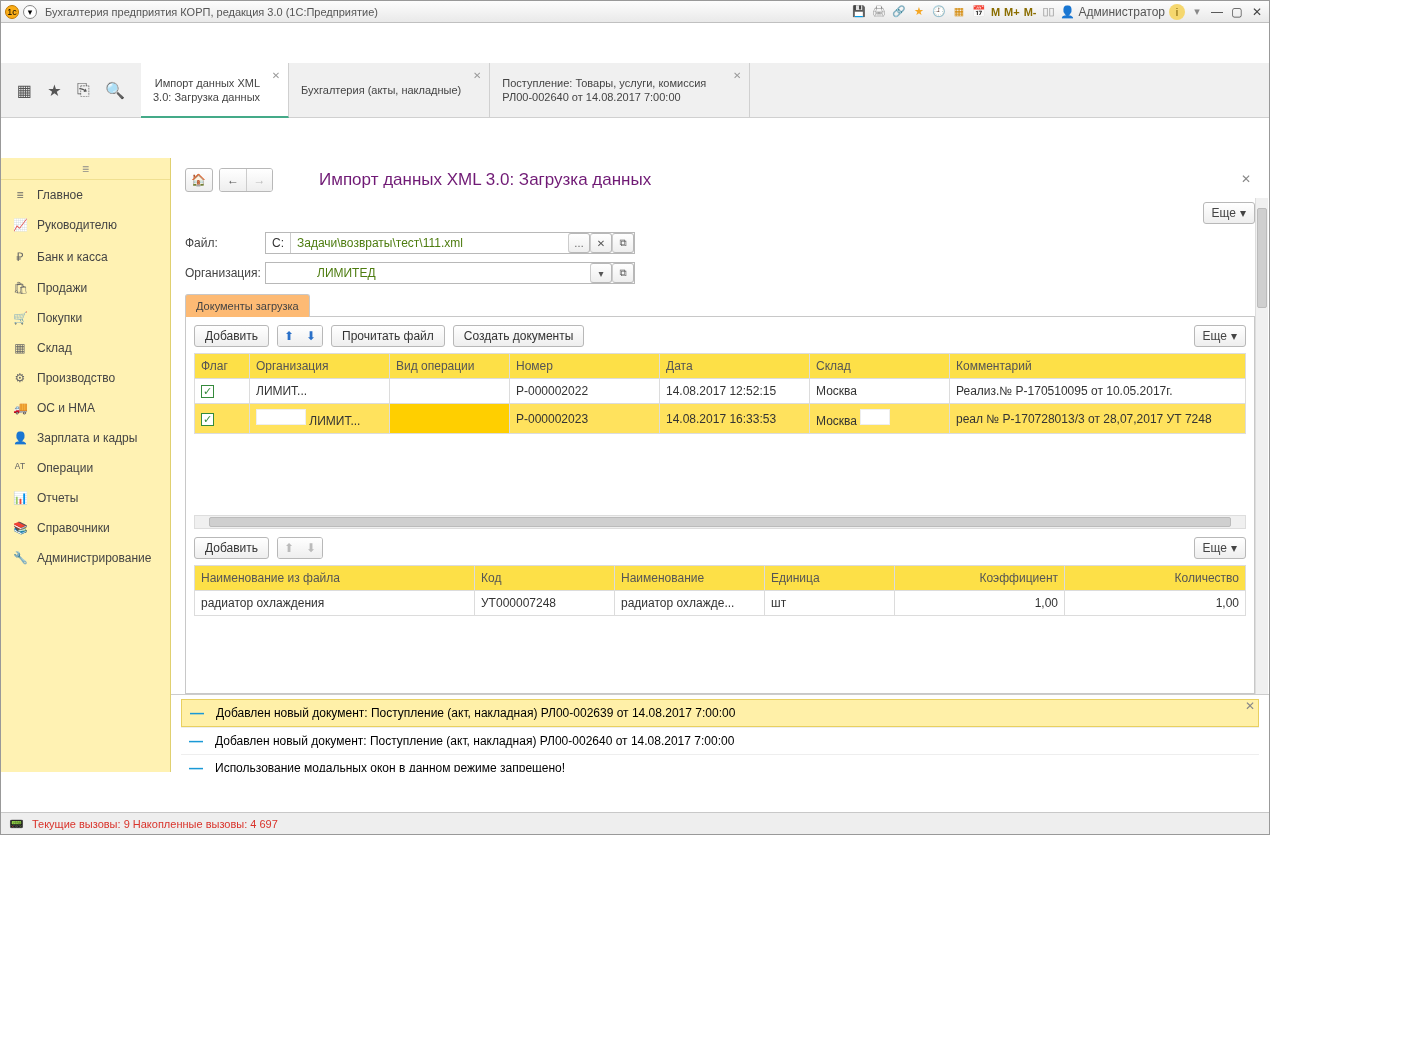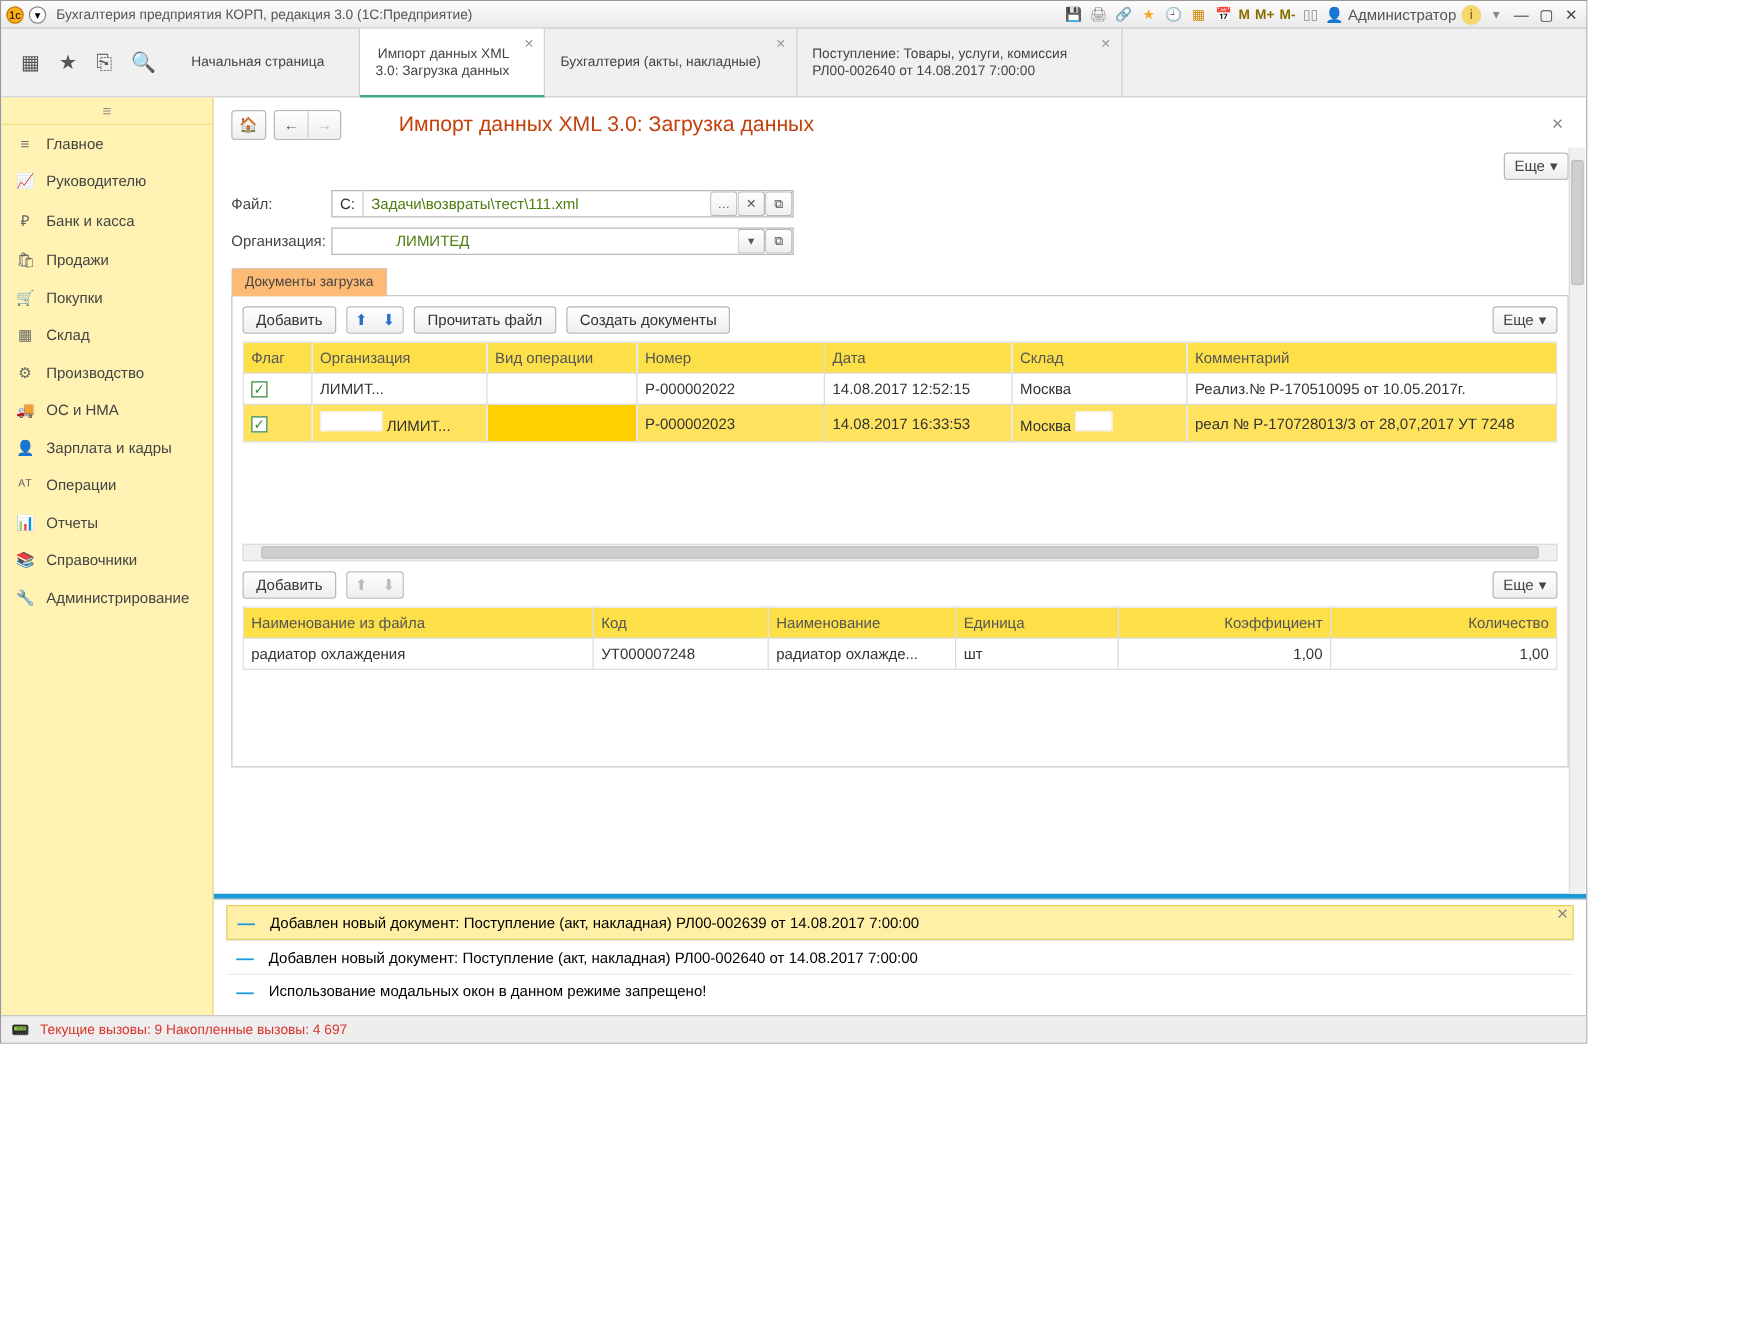--- a/index.html
+++ b/index.html
@@ -1,17 +1,17 @@
 <!DOCTYPE html>
 <html><head>
 <meta charset="utf-8">
 <style>
   * { box-sizing: border-box; margin: 0; padding: 0; font-family: Arial, sans-serif; font-size: 12px; }
   body { background: #fff; width: 1270px; height: 835px; position: relative; }
-  .app { width: 1270px; height: 835px; display: flex; flex-direction: column; border: 1px solid #999; }
+  .app { width: 1270px; height: 835px; display: flex; flex-direction: column; border: 1px solid #999; gap: 40px; }
   
   .titlebar { height: 22px; background: linear-gradient(#fdfdfd,#e9e9e9); display: flex; align-items: center; padding: 0 4px; border-bottom: 1px solid #c0c0c0; }
   .titlebar .circ { width:14px; height:14px; border-radius:50%; margin-right:4px; display:inline-flex; align-items:center; justify-content:center; font-size:9px;}
   .titlebar .circ.y { background:#fbae17; border:1px solid #c07800;}
   .titlebar .circ.d { background:#fff; border:1px solid #888;}
   .titlebar .title { color:#555; margin-left:4px; flex:1; font-size:11px;}
   .titlebar .right { display:flex; align-items:center; gap:4px; }
   .titlebar .ic { width:16px; height:16px; display:inline-flex; align-items:center; justify-content:center; font-size:11px; color:#888;}
   .titlebar .mtxt { font-size:11px; color:#8a6d00; font-weight:bold;}
   .titlebar .user { display:flex; align-items:center; gap:3px; color:#555; font-size:11px;}
@@ -31,21 +31,21 @@
   .mline { width:100%; height:22px; border-bottom:1px solid #f0e090; display:flex; align-items:center; justify-content:center; color:#888;}
   .navitem { display:flex; align-items:center; gap:10px; padding:8px 12px; color:#444; cursor:pointer; font-size:13px;}
   .navitem .nic { width:14px; text-align:center; color:#666;}
   
   .content { flex:1; display:flex; flex-direction:column; background:#fff;}
   .head { padding:10px 14px 6px; display:flex; align-items:center; gap:6px; position:relative;}
   .iconbtn { width:28px; height:24px; border:1px solid #b8b8b8; border-radius:3px; background:linear-gradient(#fff,#eee); display:inline-flex; align-items:center; justify-content:center; cursor:pointer; color:#555; font-size:12px;}
   .navpair { display:flex; border:1px solid #b8b8b8; border-radius:3px; overflow:hidden;}
   .navpair span { width:26px; height:22px; display:inline-flex; align-items:center; justify-content:center; background:linear-gradient(#fff,#eee); color:#555; cursor:pointer;}
   .navpair span + span { border-left:1px solid #ccc;}
-  .htitle { font-size:17px; font-weight:normal; color:#c2410c; margin-left:40px;}
+  .htitle { font-size:17px; font-weight:normal; color:#701a75; margin-left:40px;}
   .head .hx { position:absolute; right:18px; top:14px; color:#888; cursor:pointer;}
   .morebtn { border:1px solid #b8b8b8; border-radius:3px; background:linear-gradient(#fff,#eee); padding:3px 8px; cursor:pointer; display:inline-flex; align-items:center; gap:4px; color:#444;}
   .rowpad { padding:4px 14px; display:flex; }
   .rowpad.right { justify-content:flex-end;}
   
   .form { padding:4px 14px; display:flex; flex-direction:column; gap:8px;}
   .frow { display:flex; align-items:center;}
   .flabel { width:80px; color:#444;}
   .finput { border:1px solid #b8b8b8; height:22px; display:flex; align-items:center; background:#fff;}
   .finput .seg { padding:0 6px; border-right:1px solid #ccc; height:100%; display:flex; align-items:center; color:#333;}
@@ -126,23 +126,20 @@
     </span>
   </div>
 
   <div class="tabsrow">
     <div class="toolicons">
       <span>▦</span>
       <span>★</span>
       <span>⎘</span>
       <span>🔍</span>
     </div>
-    <div class="tab">
-      <span>Начальная страница</span>
-    </div>
     <div class="tab active">
       <span>Импорт данных XML</span>
         <span>3.0: Загрузка данных</span>
       <span class="x">✕</span>
     </div>
     <div class="tab">
       <span>Бухгалтерия (акты, накладные)</span>
       <span class="x">✕</span>
     </div>
     <div class="tab" style="min-width:260px">

